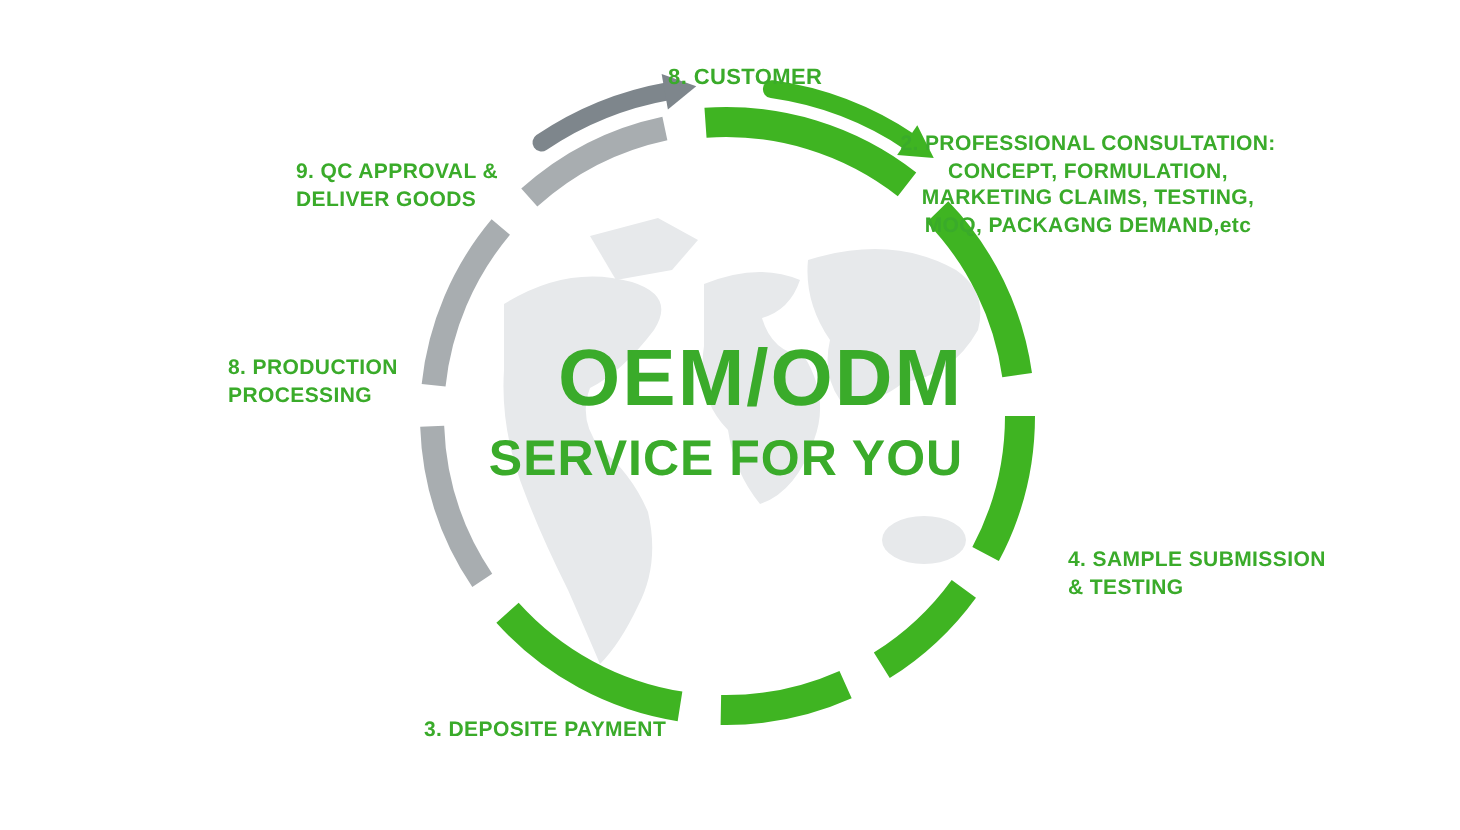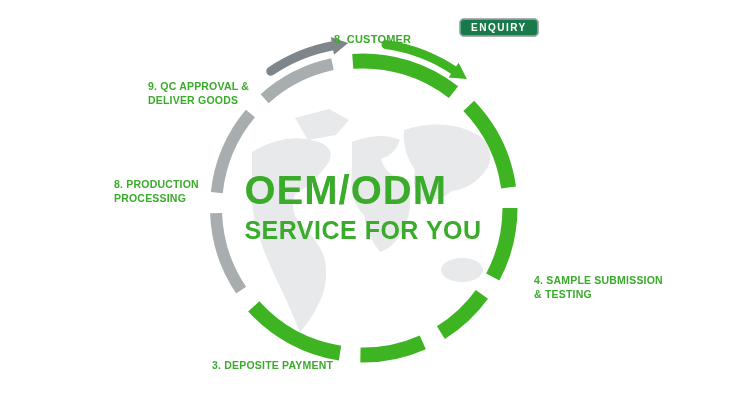--- a/index.html
+++ b/index.html
@@ -16,21 +16,21 @@
   .step2{left:448px;top:66px;width:192px;text-align:center;}
   .step3{left:505px;top:174px;}
   .step4{left:486px;top:274px;margin-left:48px;}
   .step5{left:403px;top:348px;}
   .step6{left:212px;top:359px;}
   .step7{left:95px;top:263px;}
   .step8{left:114px;top:178px;width:96px;}
   .step9{left:148px;top:80px;width:116px;}
   .center-text{
     position:absolute;left:363px;top:206px;transform:translate(-50%,-50%);
-    text-align:left;color:var(--text-green);
+    text-align:right;color:var(--text-green);
   }
   .center-line1{font-size:40px;font-weight:bold;letter-spacing:1px;}
   .center-line2{font-size:25px;font-weight:bold;letter-spacing:.5px;margin-top:3px;}
   .badge{
     position:absolute;left:459px;top:18px;
     background:var(--badge-bg);color:#fff;
     font-size:10px;font-weight:bold;letter-spacing:1.5px;
     padding:3px 11px;border-radius:5px;
     border:1px solid #a9afb3;
     box-shadow:inset 0 0 0 1px rgba(255,255,255,.35);
@@ -68,23 +68,26 @@
       <path d="M 385.9635616584108 44.60576865764088 A 165 165 0 0 1 455.2668290726732 71.20880052841812" stroke="#3fb422" stroke-width="9" fill="none" stroke-linecap="round"></path>
       <polygon points="466.87335508844376,79.03750117700858 458.64149005879983,62.62907656848126 448.57601779632637,77.55175287447202" fill="#3fb422"></polygon>
     </svg>
 
   <div class="center-text">
     <div class="center-line1">OEM/ODM</div>
     <div class="center-line2">SERVICE FOR YOU</div>
   </div>
 
   <div class="step step1">8. CUSTOMER</div>
+  <div class="step step2">2. PROFESSIONAL CONSULTATION:
+CONCEPT, FORMULATION,
+MARKETING CLAIMS, TESTING,
+MOQ, PACKAGNG DEMAND,etc</div>
   <div class="step step4">4. SAMPLE SUBMISSION
 &amp; TESTING</div>
   <div class="step step6">3. DEPOSITE PAYMENT</div>
   <div class="step step8">8. PRODUCTION
 PROCESSING</div>
   <div class="step step9">9. QC APPROVAL &amp;
 DELIVER GOODS</div>
 
-  <div class="badge">ENQUIRY</div>
 
 </div>
 
 </body></html>

